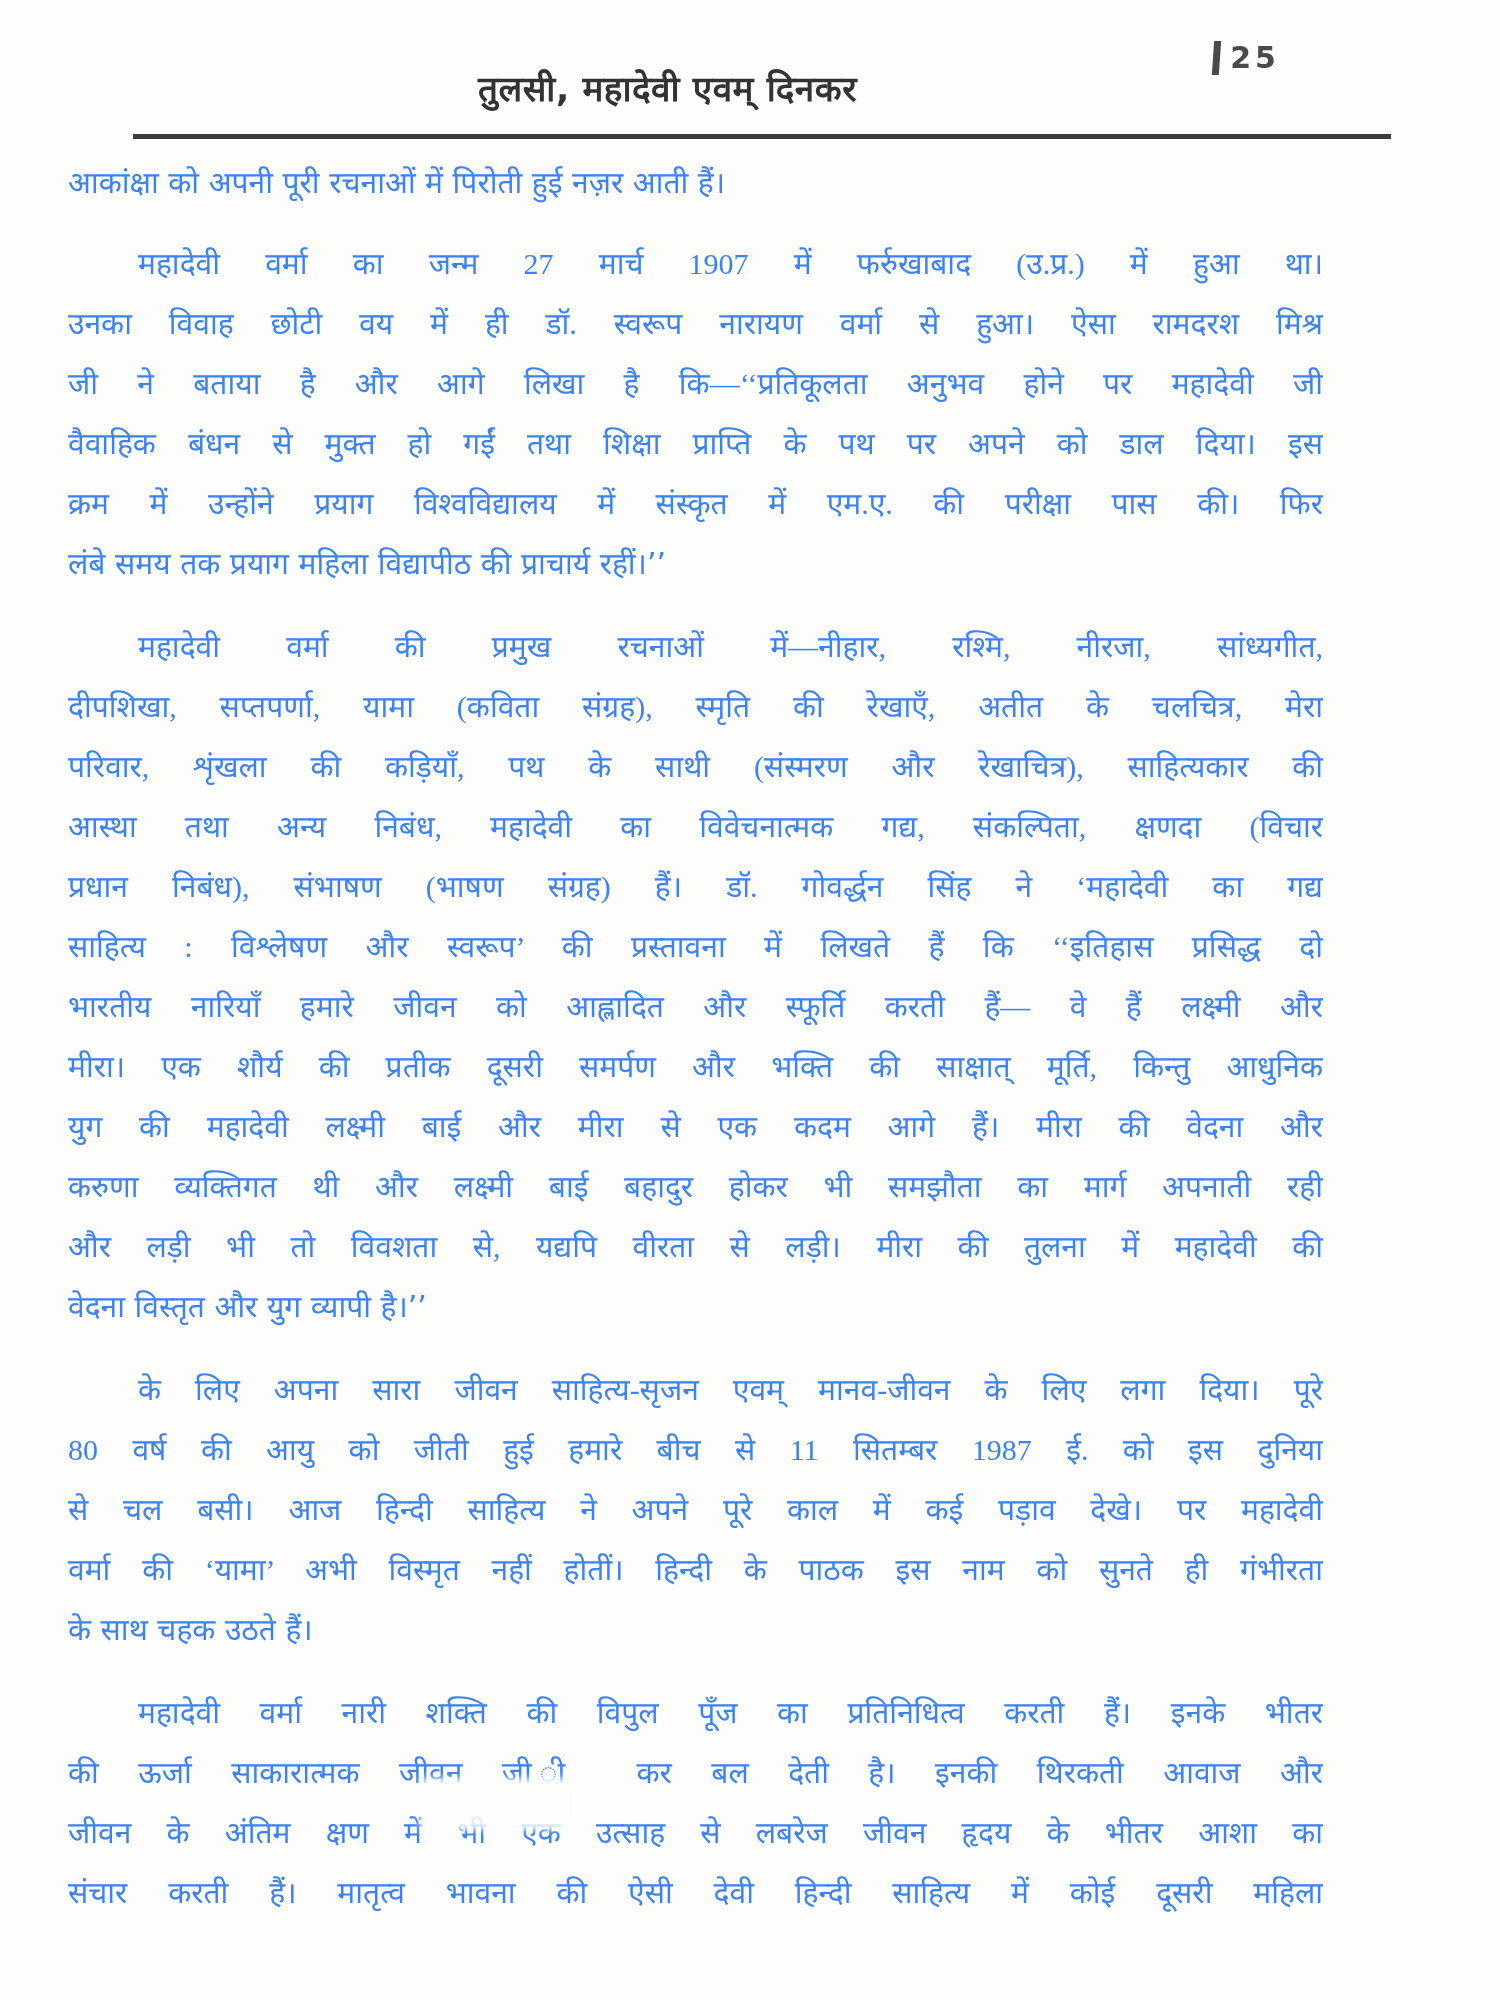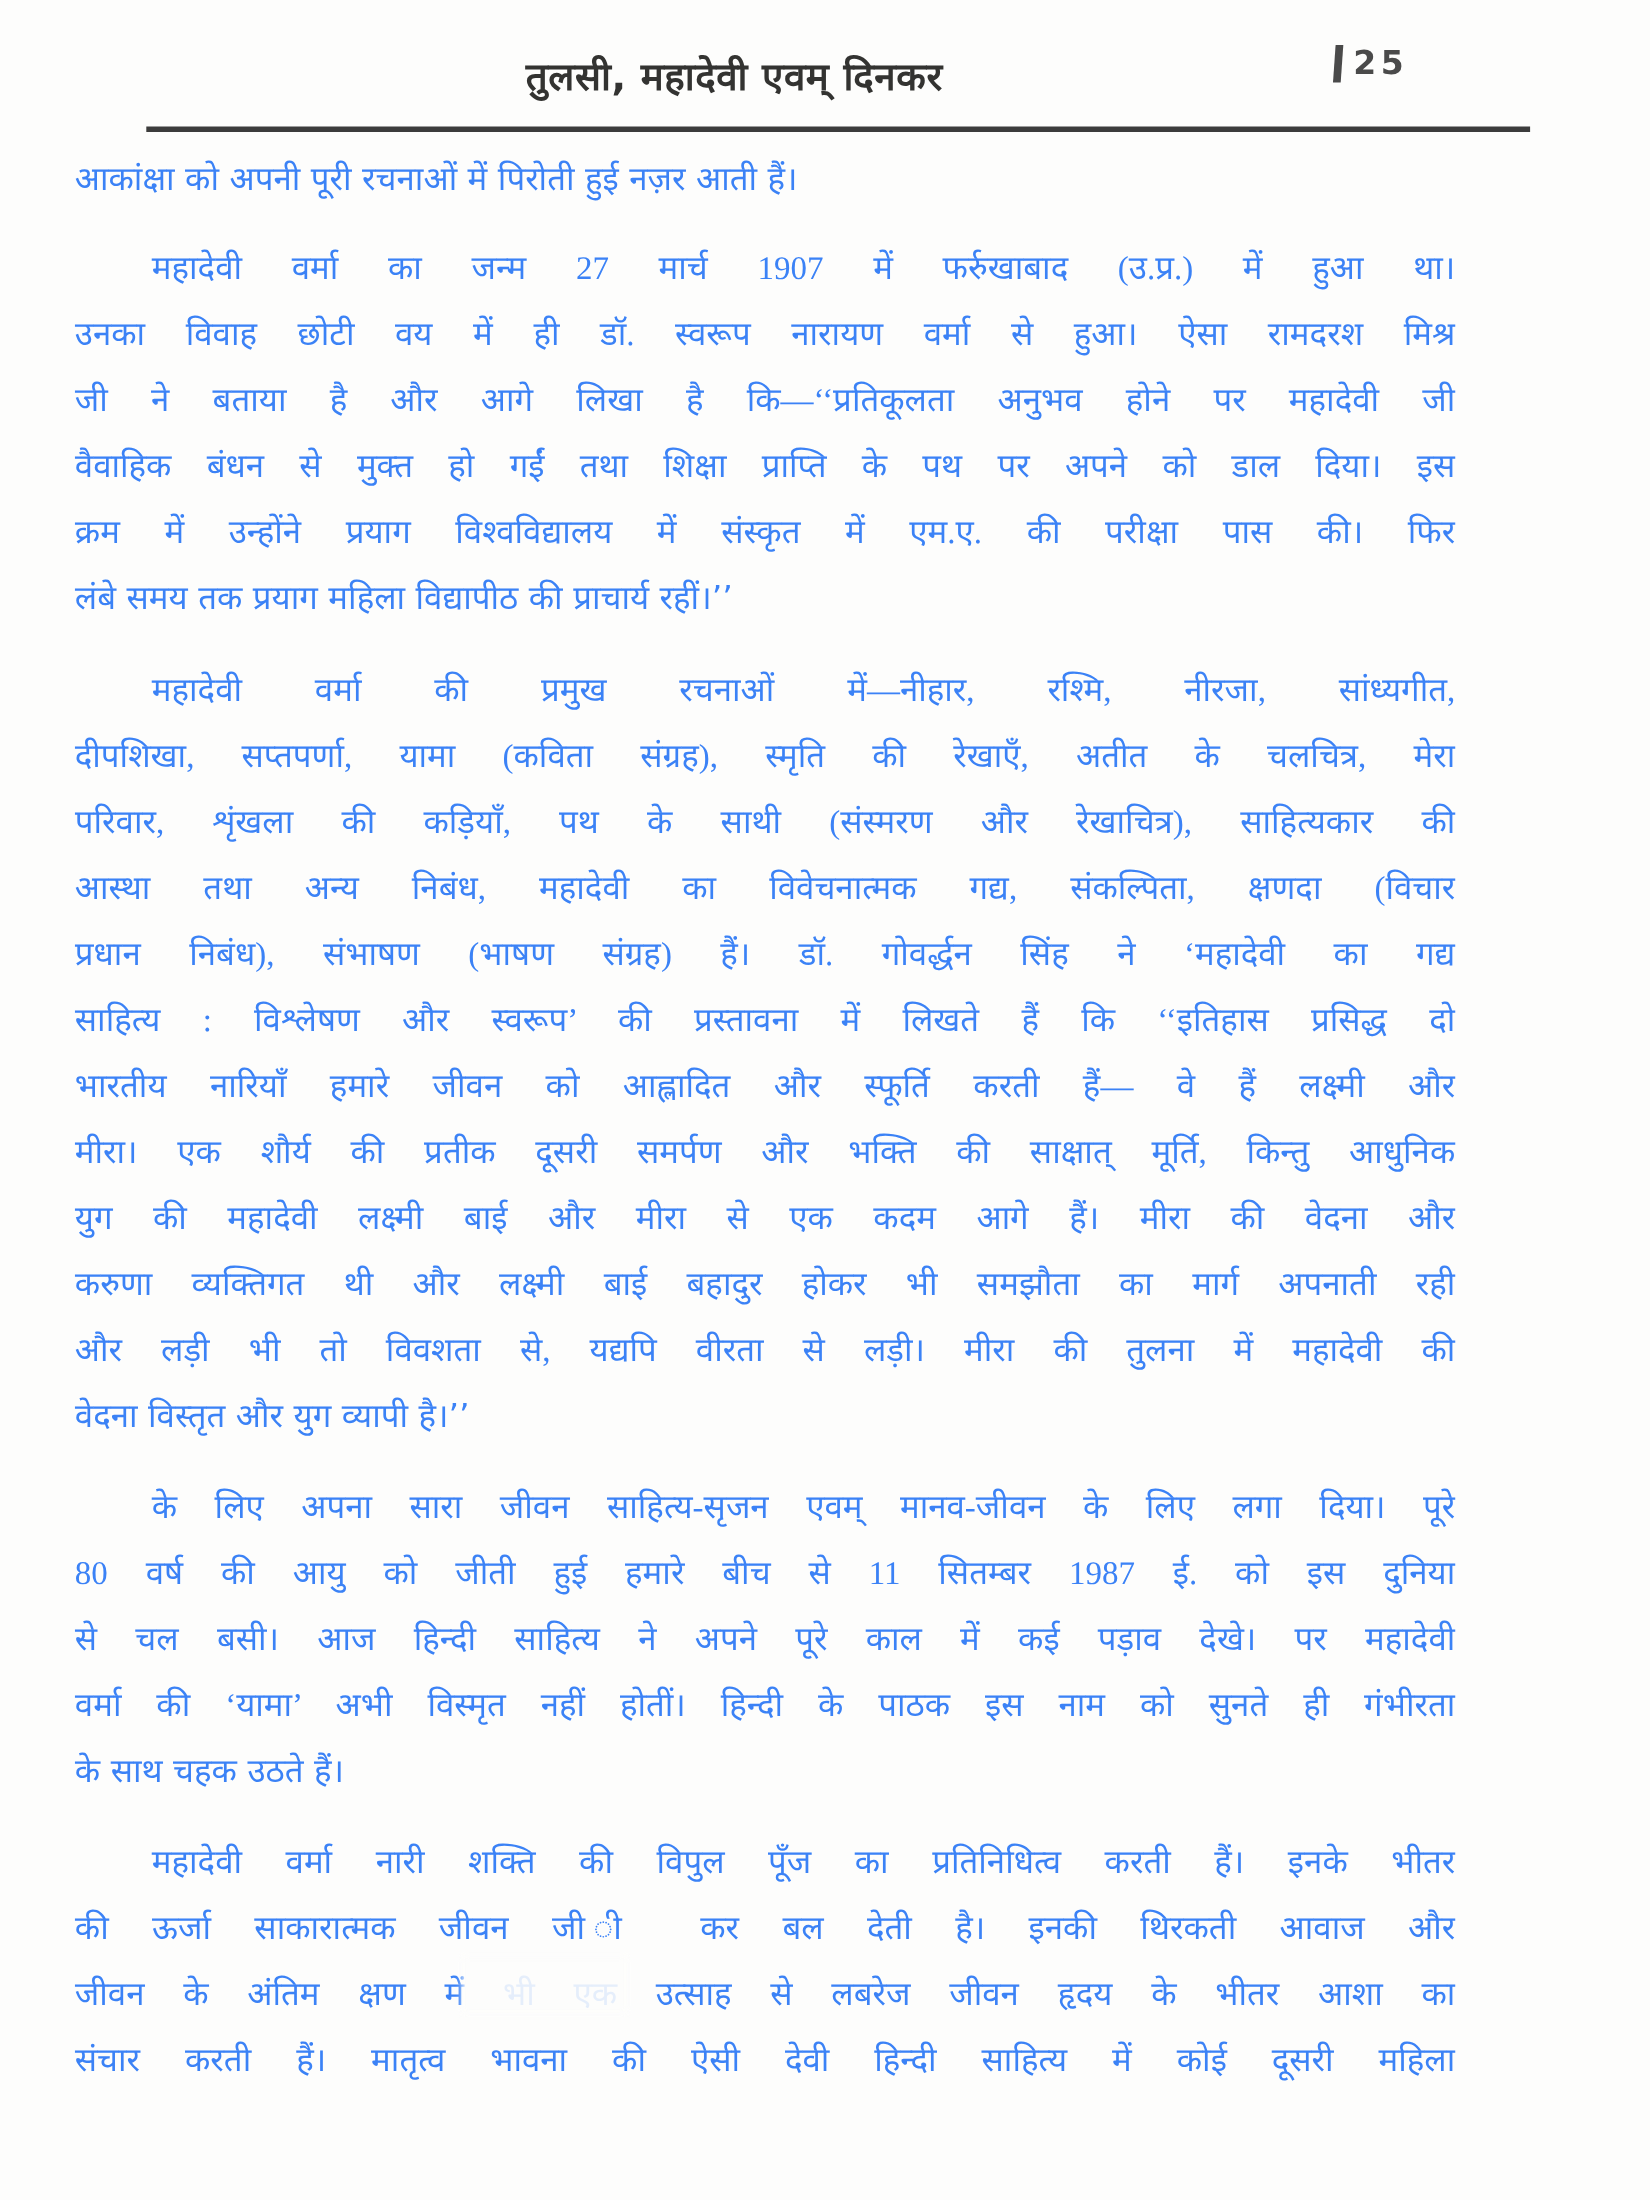--- a/index.html
+++ b/index.html
@@ -14,21 +14,21 @@
     background: #fdfdfc;
     overflow: hidden;
     font-family: "DejaVu Sans", sans-serif;
     color: #343434;
   }
   
   .header {
     position: relative;
     width: 1255px;
     margin: 0 auto 0 135px;
-    padding-top: 45px;
+    padding-top: 64px;
     height: 66px;
   }
   .running-title {
     position: absolute;
     left: 0;
     width: 100%;
     text-align: center;
     transform: translateX(-95px);
     font-size: 35px;
     font-weight: bold;

